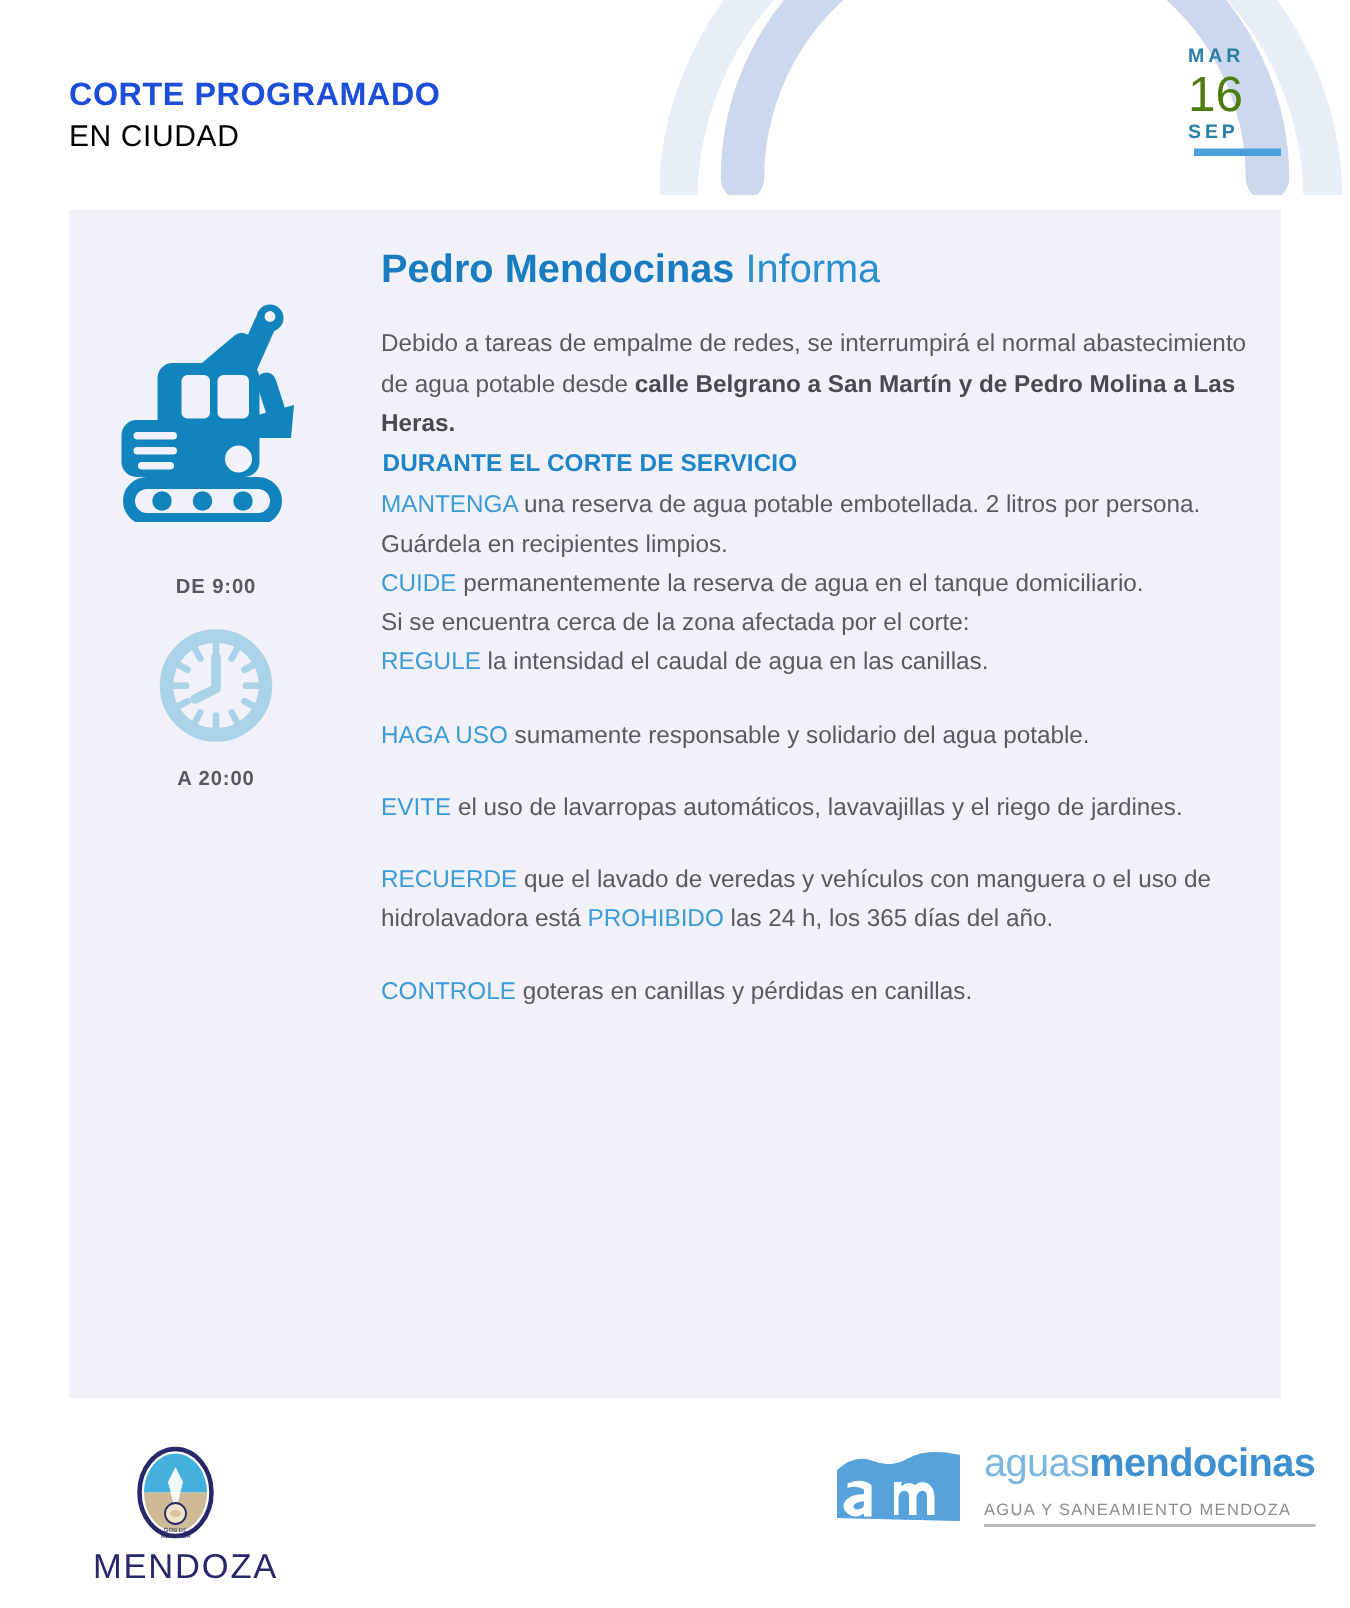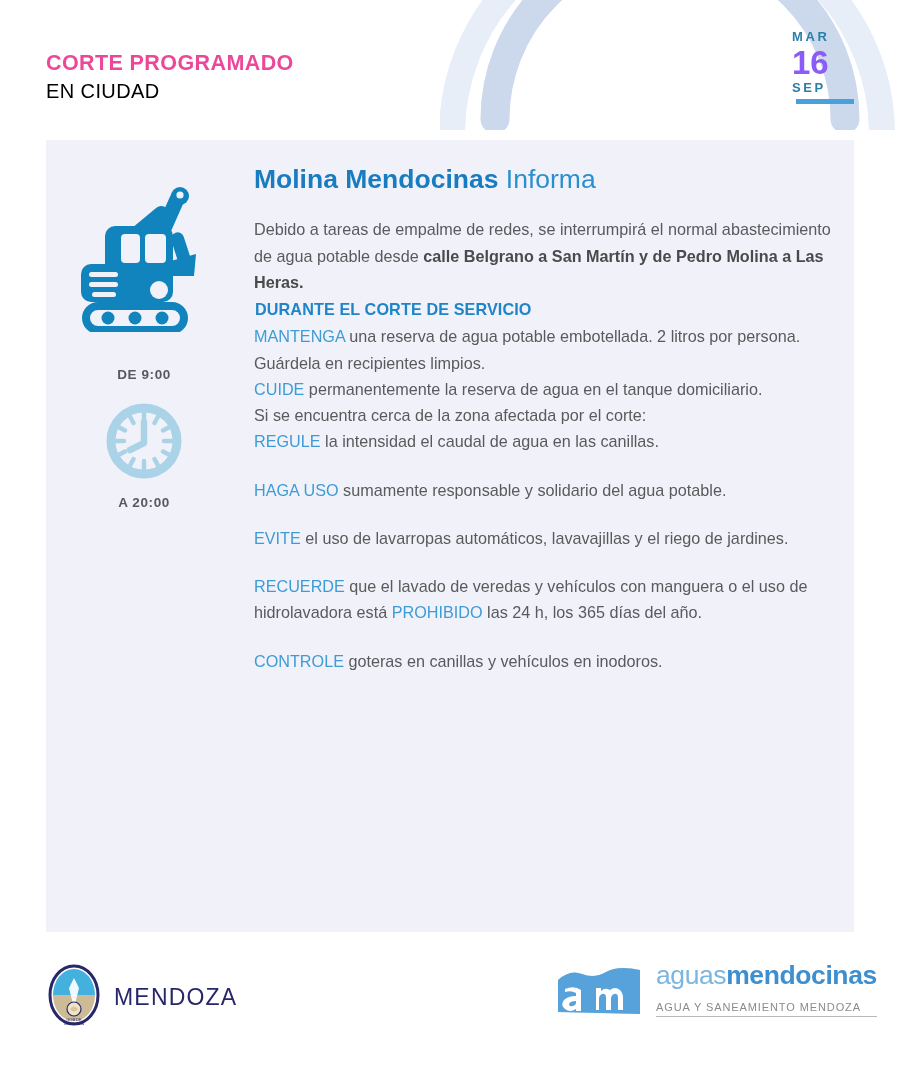--- a/index.html
+++ b/index.html
@@ -28,21 +28,21 @@
     overflow: hidden;
   }
   #header-titles {
     position: absolute;
     left: 46px; top: 50px;
   }
   .hdr-line1 {
     font-size: 21.5px;
     font-weight: bold;
     letter-spacing: 0.4px;
-    color: #ec4899;
+    color: #1d4ed8;
     line-height: 1.22;
   }
   .hdr-line2 {
     font-size: 20px;
     font-weight: normal;
     letter-spacing: 0.4px;
     color: #000000;
     line-height: 1.3;
     margin-top: 2px;
   }
@@ -56,23 +56,23 @@
   .date-dow {
     font-size: 13px;
     font-weight: bold;
     letter-spacing: 2.6px;
     color: #2a7fa8;
     line-height: 1;
     margin-bottom: 3px;
   }
   .date-day {
     font-size: 33px;
-    font-weight: bold;
+    font-weight: normal;
     letter-spacing: 0px;
-    color: #8b5cf6;
+    color: #4d7c0f;
     line-height: 1;
   }
   .date-month {
     font-size: 13px;
     font-weight: bold;
     letter-spacing: 2.6px;
     color: #2a7fa8;
     line-height: 1;
     margin-top: 2px;
   }
@@ -86,21 +86,21 @@
   #panel {
     position: absolute;
     left: 46px; top: 140px;
     width: 808px; height: 792px;
     background: #f1f2f9;
   }
 
   
   #side-col {
     position: absolute;
-    left: 0; top: 0;
+    left: 0; top: 16px;
     width: 196px; height: 100%;
   }
   #excavator-wrap {
     position: absolute;
     left: 22px; top: 40px;
     width: 152px; height: 152px;
   }
   .side-time {
     position: absolute;
     width: 196px;
@@ -158,20 +158,21 @@
   #footer {
     position: absolute;
     left: 0; top: 932px;
     width: 900px; height: 140px;
   }
   #gov-logo {
     position: absolute;
     left: 48px; top: 32px;
     display: flex;
     align-items: center;
+    flex-direction: column;
   }
   #gov-word {
     margin-left: 14px;
     font-size: 23px;
     letter-spacing: 1.2px;
     color: #27276a;
   }
   #am-logo {
     position: absolute;
     left: 556px; top: 30px;
@@ -293,21 +294,21 @@
         </g>
       </svg>
     </div>
 
     <div class="side-time" id="time-to">A 20:00</div>
   </div>
 
   <div id="body-col">
 
     <h1 id="main-title">
-      <span class="strong">Molina Mendocinas</span><span> Informa</span>
+      <span class="strong">Pedro Mendocinas</span><span> Informa</span>
     </h1>
 
     <p class="para gap-lg">
       <span>Debido a tareas de empalme de redes, se interrumpirá el normal abastecimiento de agua potable desde </span><b>calle Belgrano a San Martín y de Pedro Molina a Las Heras.</b>
     </p>
 
     <p class="section-head gap-lg">DURANTE EL CORTE DE SERVICIO</p>
 
     <p class="para">
       <span class="kw">MANTENGA</span><span> una reserva de agua potable embotellada. 2 litros por persona. Guárdela en recipientes limpios.</span>
@@ -326,21 +327,21 @@
 
     <p class="para gap-lg">
       <span class="kw">EVITE</span><span> el uso de lavarropas automáticos, lavavajillas y el riego de jardines.</span>
     </p>
 
     <p class="para gap-lg">
       <span class="kw">RECUERDE</span><span> que el lavado de veredas y vehículos con manguera o el uso de hidrolavadora está </span><span class="kw">PROHIBIDO</span><span> las 24 h, los 365 días del año.</span>
     </p>
 
     <p class="para gap-lg">
-      <span class="kw">CONTROLE</span><span> goteras en canillas y vehículos en inodoros.</span>
+      <span class="kw">CONTROLE</span><span> goteras en canillas y pérdidas en canillas.</span>
     </p>
 
   </div>
 </div>
 
 <div id="footer">
 
   <div id="gov-logo">
     <span>
       <svg width="52" height="62" viewBox="0 0 52 62" xmlns="http://www.w3.org/2000/svg">

